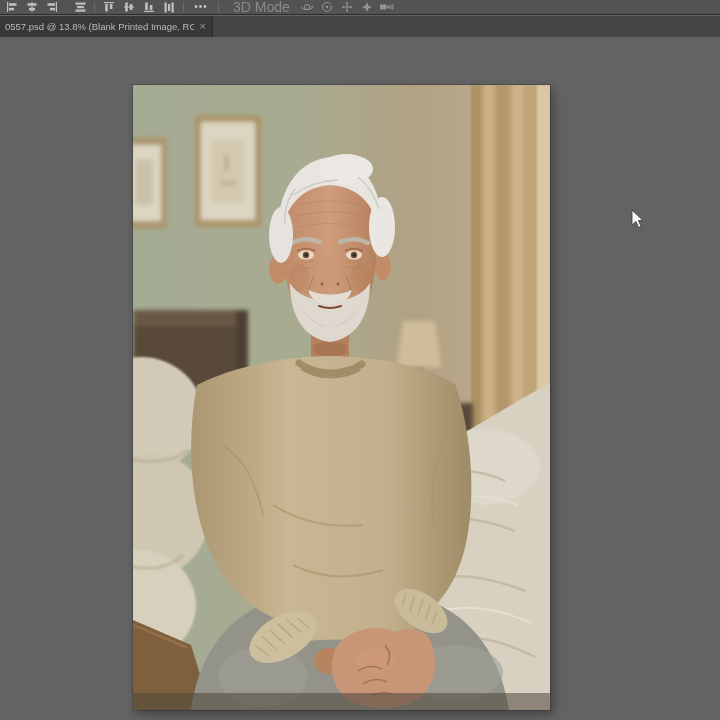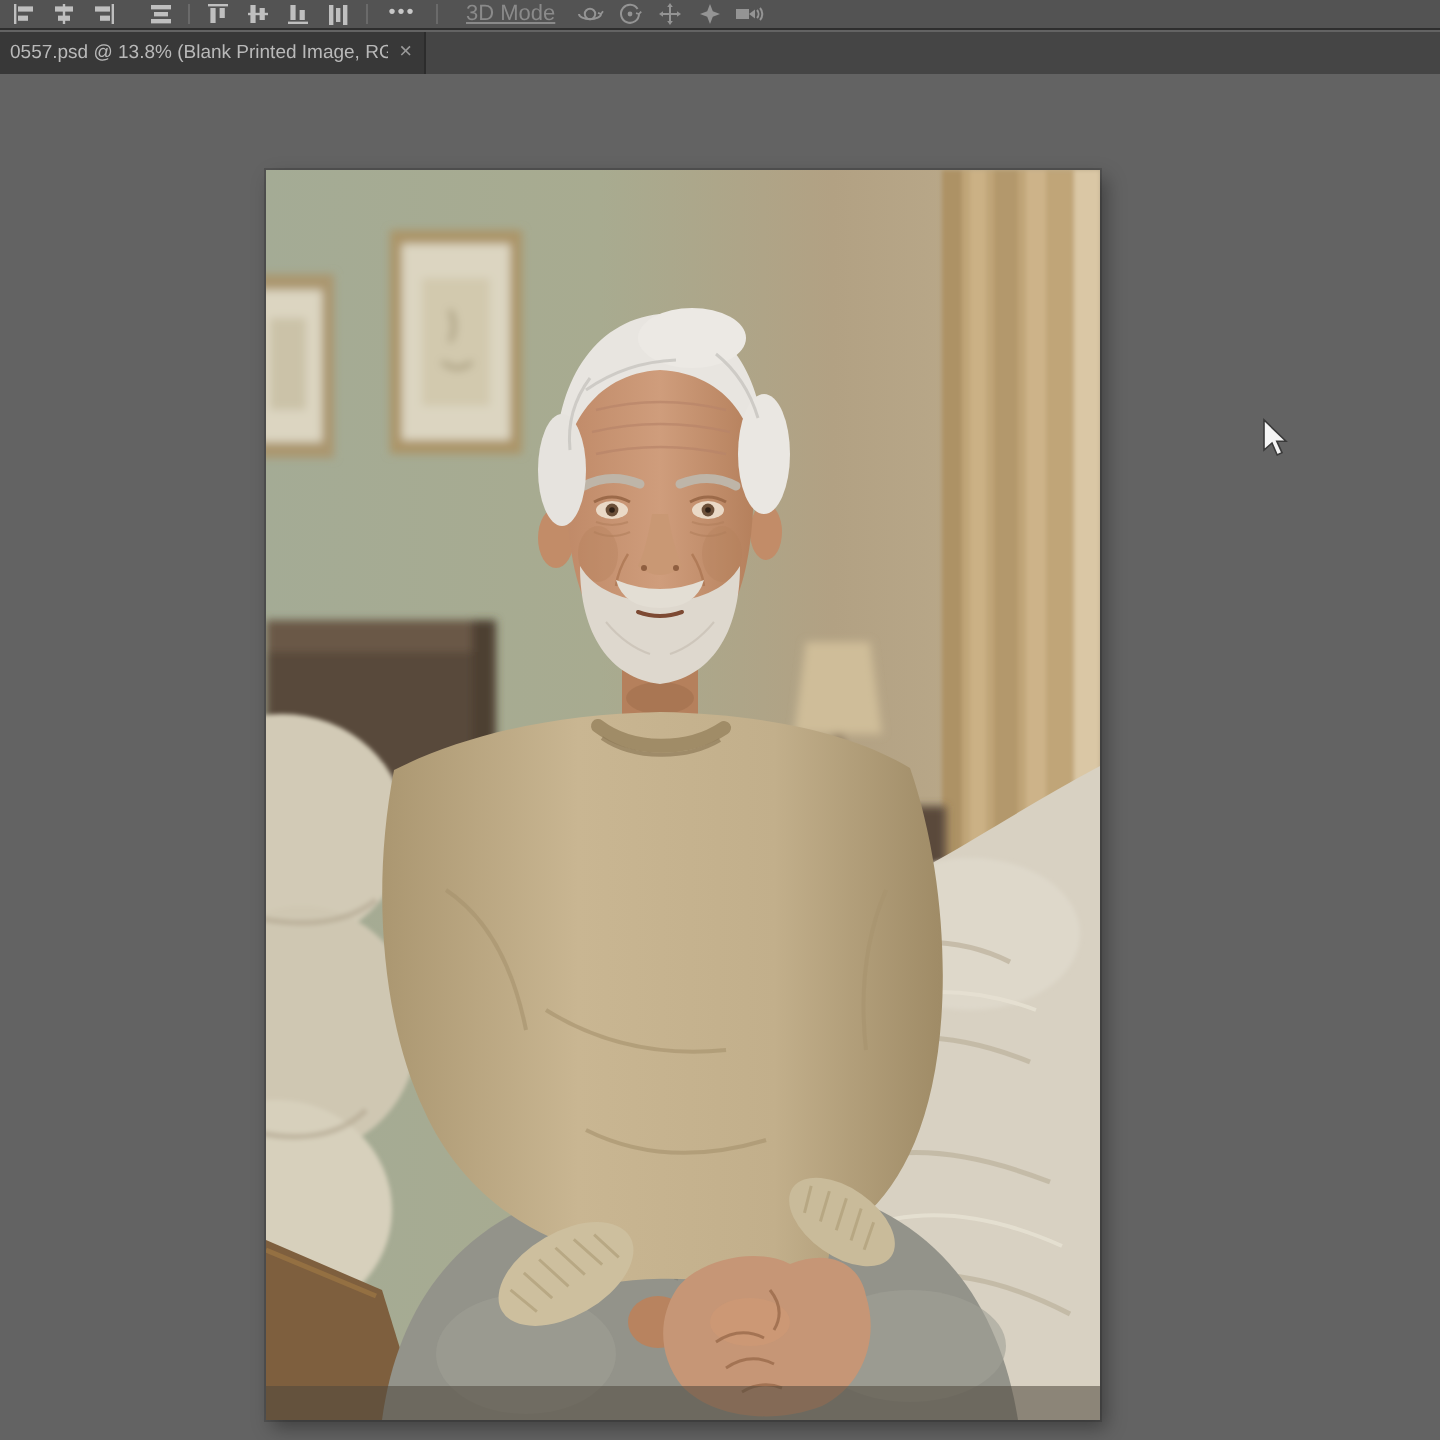--- a/index.html
+++ b/index.html
@@ -9,21 +9,21 @@
   
   .options-bar{
     position:absolute; left:0; top:0; width:720px; height:15px;
     background:#535353; border-bottom:1px solid #2e2e2e;
     display:flex; align-items:center; gap:0; padding-left:2px;
   }
   .opt-icon{ width:20px; height:14px; display:flex; align-items:center; justify-content:center; }
   .opt-icon svg{ display:block; }
   .opt-sep{ width:1px; height:10px; background:#6a6a6a; margin:0 4px; }
   .more-dots{ color:#c8c8c8; font-size:10px; letter-spacing:1px; width:26px; text-align:center; line-height:14px;}
-  .mode-label{ color:#8a8a8a; font-size:11px; margin:0 7px 0 10px; white-space:nowrap;text-decoration:underline; }
+  .mode-label{ color:#8a8a8a; font-size:14px; margin:0 7px 0 10px; white-space:nowrap; }
 
   
   .tab-bar{
     position:absolute; left:0; top:16px; width:720px; height:21px;
     background:#454545; display:flex; align-items:stretch;
   }
   .doc-tab{
     width:213px; background:#383838; border-right:1px solid #2c2c2c;
     display:flex; align-items:center; padding:0 6px 0 5px; gap:6px;
   }

